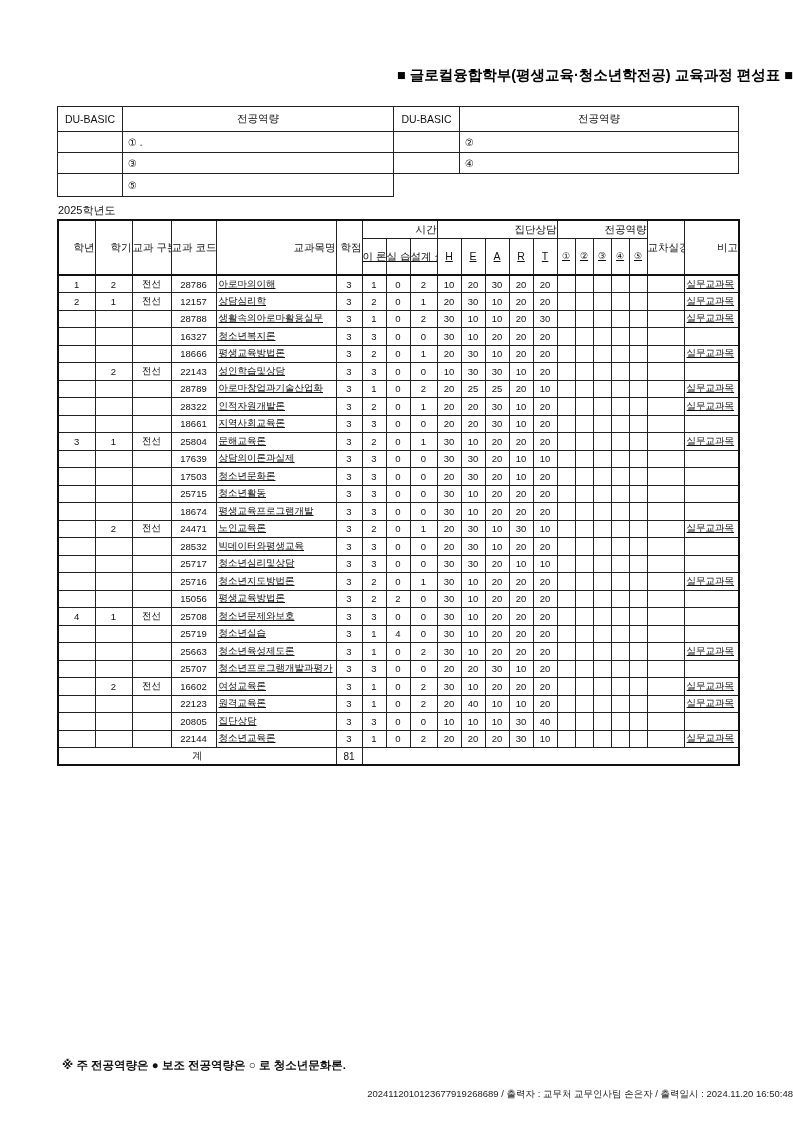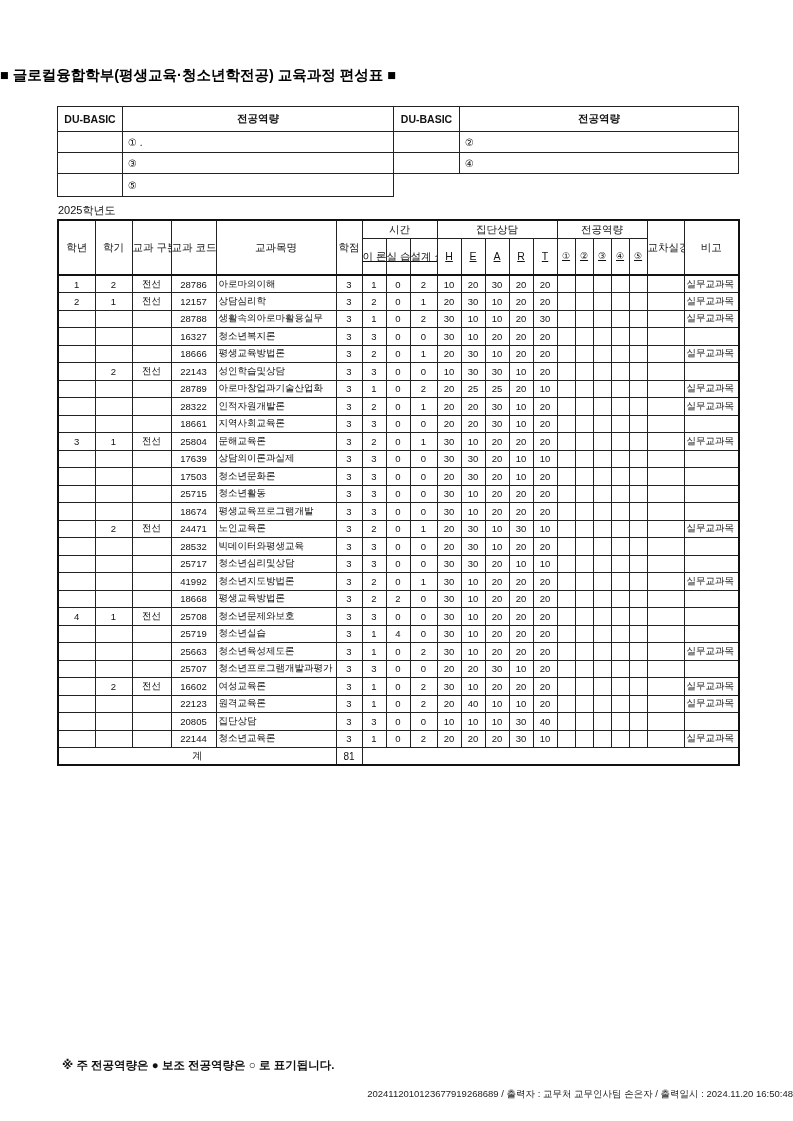--- a/index.html
+++ b/index.html
@@ -5,56 +5,56 @@
   * { margin:0; padding:0; box-sizing:border-box; }
   html,body { background:#e8e8e8; }
   .page {
     position:relative; width:793px; height:1121px; background:#ffffff;
     font-family:"Liberation Sans","DejaVu Sans",sans-serif; color:#111;
     margin:0 auto; overflow:hidden;
   }
   
   .title {
     position:absolute; top:66px; left:0; width:100%;
-    text-align:left; font-size:14.5px; font-weight:bold; color:#000;
+    text-align:right; font-size:14.5px; font-weight:bold; color:#000;
   }
   
   .comp-table {
     position:absolute; left:57px; top:106px; width:681px;
     border-collapse:collapse; table-layout:fixed;
   }
   .comp-table th, .comp-table td {
     border:1px solid #222; overflow:hidden; white-space:nowrap;
   }
-  .comp-table th { height:25px; font-size:10.5px; font-weight:bold; text-align:center; }
+  .comp-table th { height:25px; font-size:10.5px; font-weight:normal; text-align:center; }
   .comp-table td { height:21px; font-size:10px; }
   .comp-table td.val { text-align:left; padding-left:5px; }
   .comp-table tr.r3 td { height:23px; }
   .comp-table td.ghost { border:none; background:transparent; }
   
   .year-label {
     position:absolute; left:58px; top:203px; font-size:11px; color:#111;
   }
   
   .cur-table {
     position:absolute; left:57px; top:219px; width:681px;
     border-collapse:collapse; table-layout:fixed; border:2px solid #111;
   }
   .cur-table th, .cur-table td {
     border:1px solid #222; overflow:hidden; white-space:nowrap;
     text-align:center; vertical-align:middle;
   }
   .cur-table thead th { font-weight:normal; font-size:10.5px; line-height:1.15; }
-  .cur-table thead tr.h1 th { height:18px; }
+  .cur-table thead tr.h1 th { height:18px;text-align:right; }
   .cur-table thead tr.h2 th { height:37px;text-decoration:underline; }
   .cur-table thead th.hb { border-bottom:2px solid #111; }
   .cur-table thead th.circ { font-size:9px; }
   .pre { white-space:pre-line; }
   .cur-table tbody td { height:17.5px; font-size:9.5px; padding:0 2px; }
-  .cur-table tbody td.l { text-align:left; }
+  .cur-table tbody td.l { text-align:left;text-decoration:underline; }
   .cur-table tfoot td { height:17.5px; font-size:10px; }
   
   .footnote {
     position:absolute; left:62px; top:1058px; font-size:11.5px; font-weight:600; color:#111;
   }
   .print-info {
     position:absolute; left:0; top:1088px; width:100%;
     text-align:right; font-size:9.5px; color:#222;
   }
 </style>
@@ -551,21 +551,21 @@
           <td></td>
           <td></td>
           <td></td>
           <td></td>
           <td class="l"></td>
         </tr>
         <tr>
           <td></td>
           <td></td>
           <td></td>
-          <td>41992</td>
+          <td>25716</td>
           <td class="l">청소년지도방법론</td>
           <td>3</td>
           <td>2</td>
           <td>0</td>
           <td>1</td>
           <td>30</td>
           <td>10</td>
           <td>20</td>
           <td>20</td>
           <td>20</td>
@@ -574,21 +574,21 @@
           <td></td>
           <td></td>
           <td></td>
           <td></td>
           <td class="l">실무교과목</td>
         </tr>
         <tr>
           <td></td>
           <td></td>
           <td></td>
-          <td>18668</td>
+          <td>15056</td>
           <td class="l">평생교육방법론</td>
           <td>3</td>
           <td>2</td>
           <td>2</td>
           <td>0</td>
           <td>30</td>
           <td>10</td>
           <td>20</td>
           <td>20</td>
           <td>20</td>
@@ -787,16 +787,16 @@
       </tbody>
     <tfoot>
       <tr>
         <td colspan="5">계</td>
         <td>81</td>
         <td colspan="15"></td>
       </tr>
     </tfoot>
   </table>
 
-  <div class="footnote">※ 주 전공역량은 ● 보조 전공역량은 ○ 로 표기됩니다.</div>
+  <div class="footnote">※ 주 전공역량은 ● 보조 전공역량은 ○ 로 청소년문화론.</div>
   <div class="print-info">2024112010123677919268689 / 출력자 : 교무처 교무인사팀 손은자 / 출력일시 : 2024.11.20 16:50:48</div>
 
 </div>
 
 </body></html>

